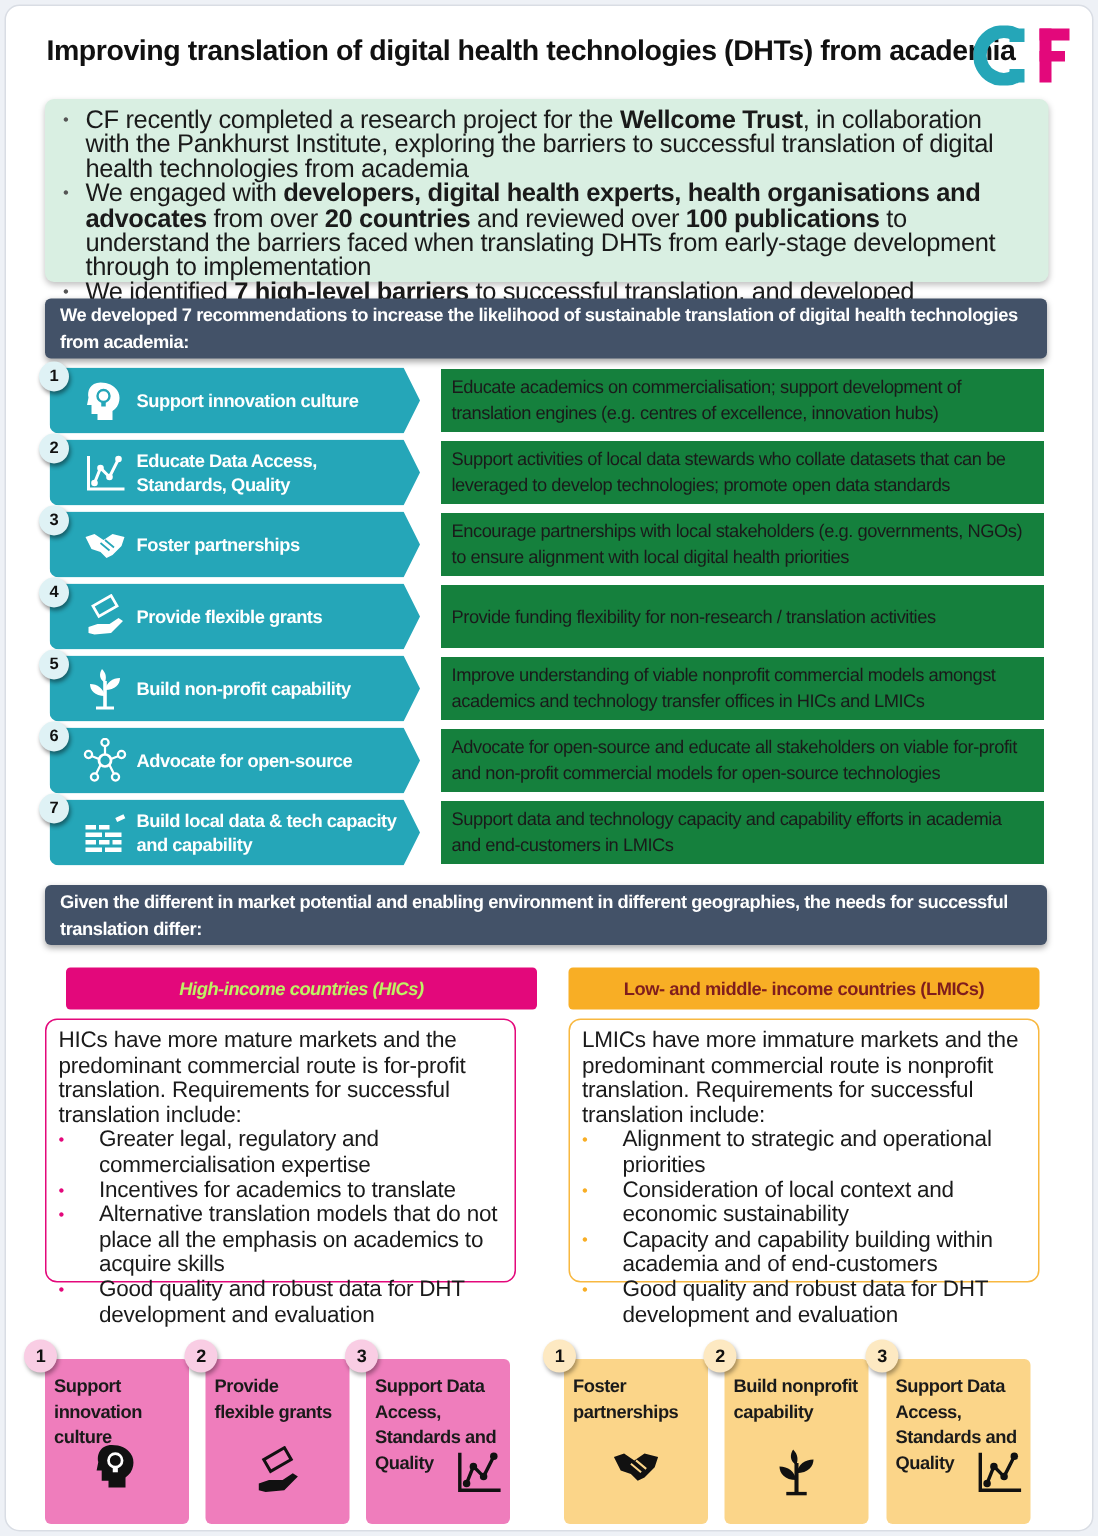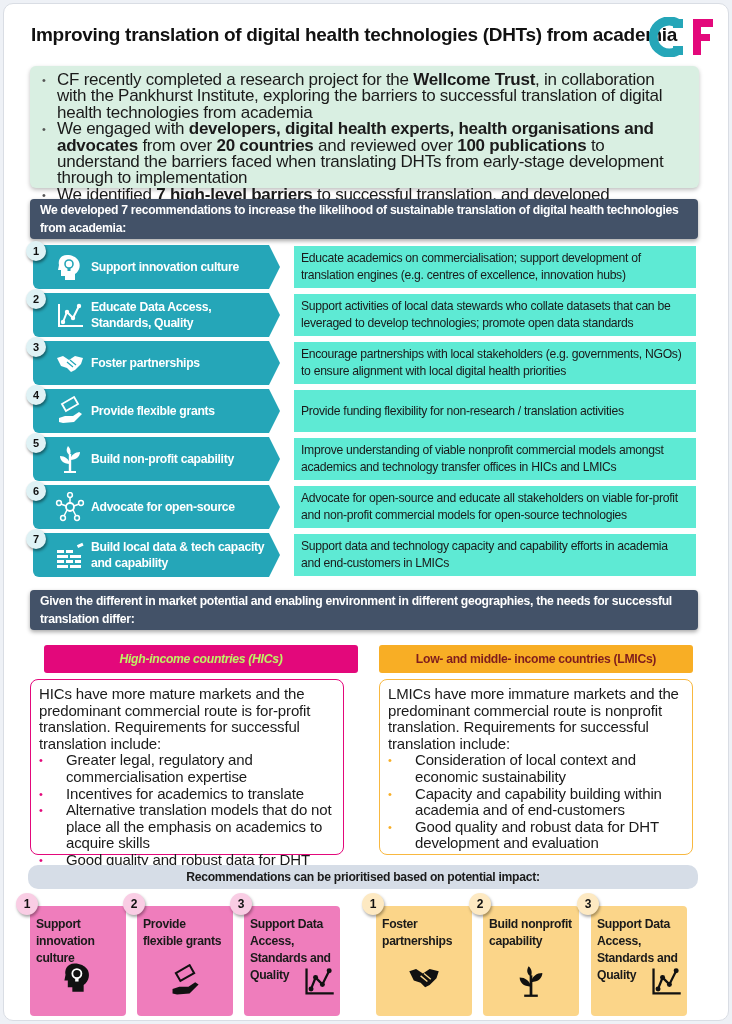--- a/index.html
+++ b/index.html
@@ -43,21 +43,21 @@
     position: absolute; left: 22px; top: -4px; width: 20px; height: 20px; border-radius: 50%;
     background: #dff2f5; box-shadow: 1px 2px 3px rgba(0,0,0,0.45); font-size: 11px; font-weight: bold;
     text-align: center; line-height: 20px; color: #111; z-index: 2;
   }
   .rec-icon { position: absolute; left: 51px; top: 7px; width: 30px; height: 30px; }
   .rec-label {
     position: absolute; left: 87px; top: 0; height: 44px; width: 180px; display: flex; align-items: center;
     color: #fff; font-weight: bold; font-size: 12.2px; line-height: 16px; letter-spacing: -0.3px;
   }
   .rec-desc {
-    position: absolute; left: 290px; top: 1px; width: 402px; height: 42px; background: #5eead4;
+    position: absolute; left: 290px; top: 1px; width: 402px; height: 42px; background: #15803d;
     display: flex; align-items: center; padding: 0 7px; font-size: 12.2px; line-height: 17px; letter-spacing: -0.3px;
   }
 
   .geo-head {
     position: absolute; top: 641px; height: 28px; width: 314px; border-radius: 3px;
     text-align: center; font-weight: bold; font-size: 12.2px; line-height: 28px; letter-spacing: -0.3px;
   }
   .geo-head.hic { left: 40px; background: #e3087b; color: #bef264; font-style: italic; }
   .geo-head.lmic { left: 375px; background: #f8ae25; color: #7f1d1d; }
   .geo-box {
@@ -222,27 +222,27 @@
         <li>Incentives for academics to translate</li>
         <li>Alternative translation models that do not place all the emphasis on academics to acquire skills</li>
         <li>Good quality and robust data for DHT development and evaluation</li>
       </ul>
   </div>
 
   <div class="geo-head lmic">Low- and middle- income countries (LMICs)</div>
   <div class="geo-box lmic">
     <div>LMICs have more immature markets and the predominant commercial route is nonprofit translation. Requirements for successful translation include:</div>
     <ul id="lmic-bullets">
+        <li>Alignment to strategic and operational priorities</li>
         <li>Consideration of local context and economic sustainability</li>
         <li>Capacity and capability building within academia and of end-customers</li>
         <li>Good quality and robust data for DHT development and evaluation</li>
       </ul>
   </div>
 
-  <div class="prio-banner">Recommendations can be prioritised based on potential impact:</div>
   <div id="prio-container">
       <div class="prio-card pink" style="left: 26px;">
       <div class="prio-badge">1</div>
       <div>Support innovation culture</div>
       <div class="prio-icon" style="left:31px;top:54px"><svg viewBox="0 0 30 30" width="100%" height="100%">
             <path d="M12 3 C5 3 3 9 4 13 L3 18 L6 18 L6 24 L10 24 L10 28 L20 28 L20 22 C25 19 26 12 23 8 C21 5 17 3 12 3 Z" fill="#111"></path>
             <circle cx="14" cy="12" r="4" fill="none" stroke="#fff" stroke-width="1.6"></circle>
             <rect x="12.5" y="16" width="3" height="3" fill="#fff"></rect>
           </svg></div>
       </div>

